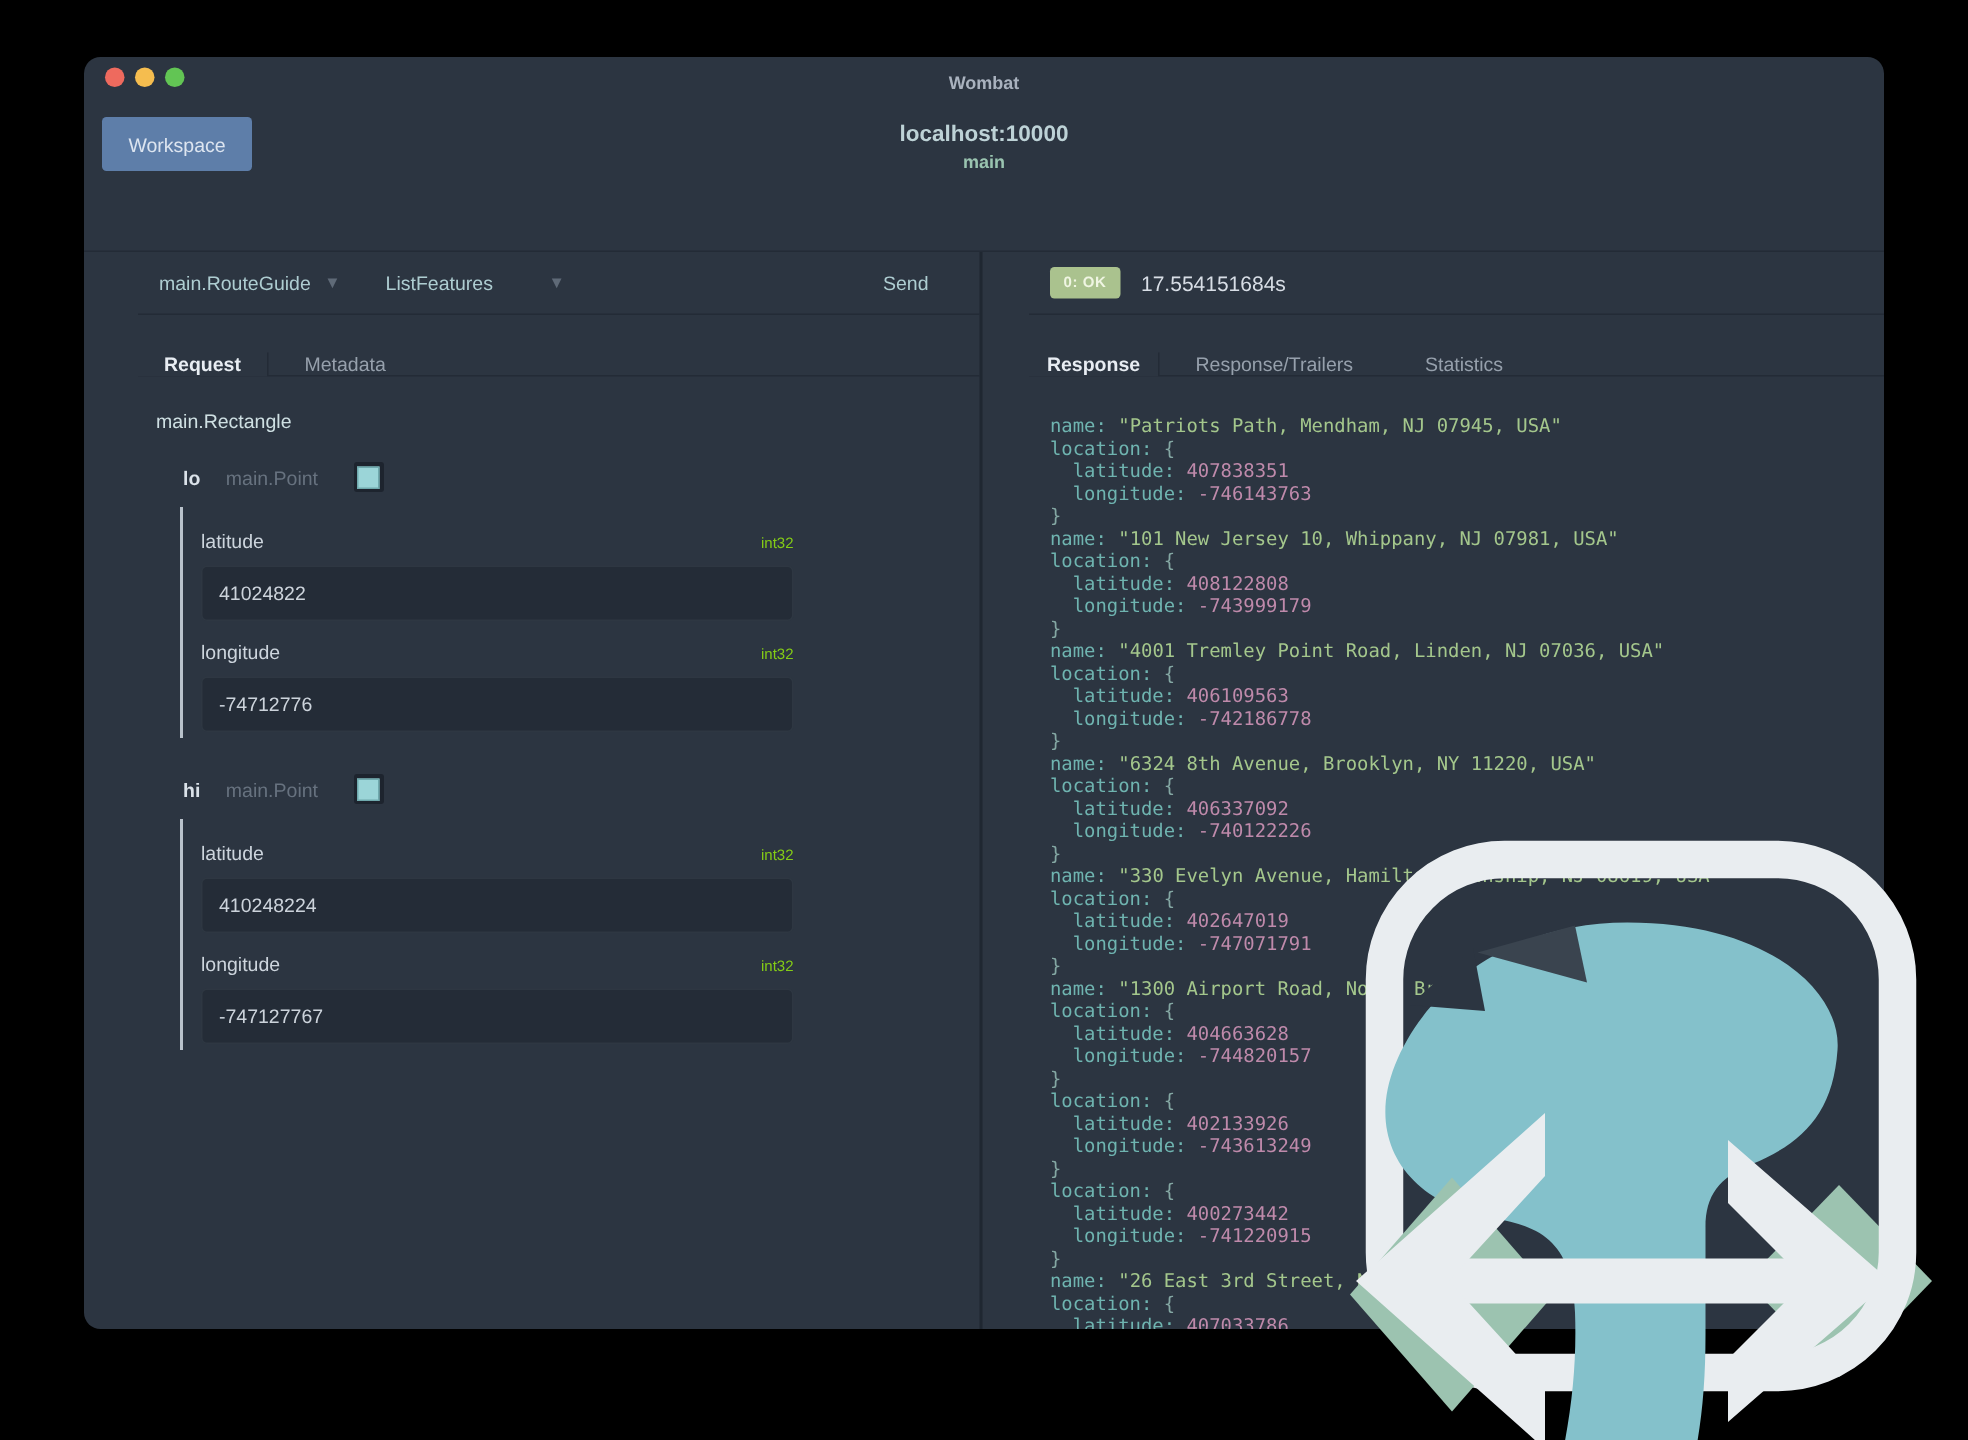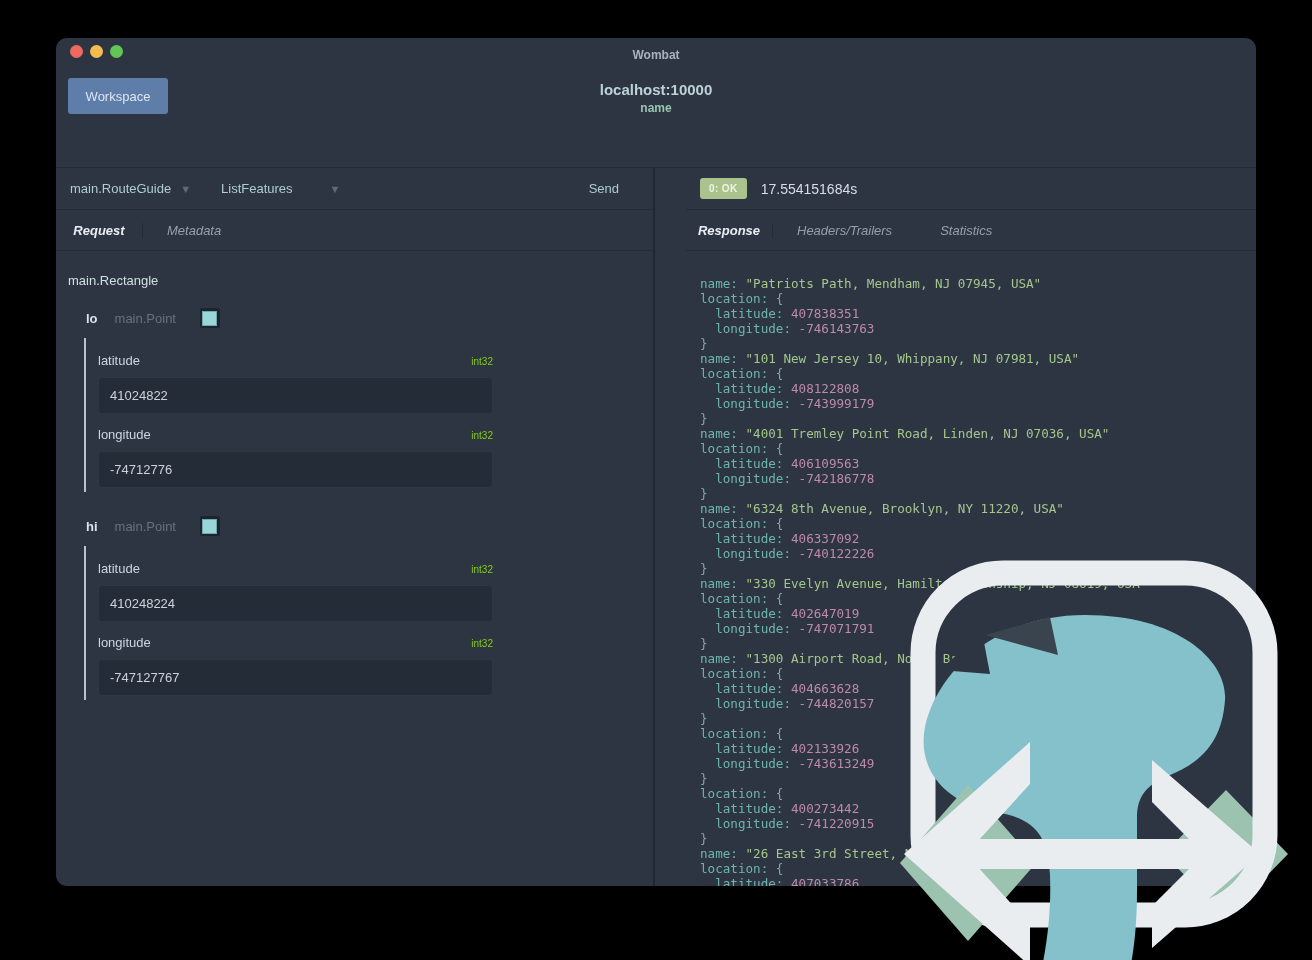--- a/index.html
+++ b/index.html
@@ -20,36 +20,36 @@
   .header { height:104px; position:relative; border-bottom:1px solid #232b36; }
   .workspace-btn { position:absolute; left:12px; top:14px; width:100px; height:36px;
                    background:#5e7ea9; border:none; border-radius:3px; color:#dde5f0;
                    font-size:13px; font-family:inherit; cursor:pointer; }
   .host-block { position:absolute; left:0; right:0; top:17px; text-align:center; }
   .host { font-size:15px; font-weight:bold; color:#bdd2d6; }
   .hoststatus { font-size:12px; font-weight:bold; color:#9ac4b0; margin-top:3px; }
 
   .split { display:flex; height:calc(848px - 26px - 104px); }
   .pane { display:flex; flex-direction:column; min-width:0; }
-  .pane.left { width:599px; border-right:2px solid #1f2731; }
+  .pane.left { width:599px; border-right:2px solid #1f2731;padding-left:36px; }
   .pane.right { flex:1;padding-left:31px; }
 
   .toolbar { height:42px; flex:none; display:flex; align-items:center;
              border-bottom:1px solid #232b36; padding:0 14px; }
   .select { display:flex; align-items:center; gap:9px; cursor:pointer; }
   .select .lbl { font-size:13px; color:#aecdd1; }
   .chev { font-size:11px; color:#5f6a77; }
   .send-btn { margin-left:auto; margin-right:20px; background:none; border:none;
               color:#aecdd1; font-size:13px; font-family:inherit; cursor:pointer; }
   .badge { display:inline-block; background:#aac28e; color:#eff5e2; font-size:10px;
            font-weight:bold; border-radius:3px; padding:5px 9px; letter-spacing:.4px; }
   .duration { margin-left:14px; font-size:14px; color:#d8dee6; }
 
-  .tabbar { height:41px; flex:none; display:flex; align-items:center;
-            border-bottom:1px solid #232b36;font-style:italic; }
+  .tabbar { height:41px; flex:none; display:flex; align-items:flex-end;
+            border-bottom:1px solid #232b36; }
   .tab { display:flex; align-items:center; justify-content:center; font-size:13px;
          color:#96a0ac; padding:0 24px; cursor:pointer; position:relative; }
   .tab.active { color:#e8edf3; font-weight:bold; border-right:1px solid #232b36; }
   .tab.active::after { content:""; position:absolute; left:0; right:0; bottom:-1px;
                        height:1px; background:#2c3541; }
 
   .content { flex:1; min-height:0; position:relative; }
 
   
   .msg-title { margin:22px 0 0 12px; font-size:13px; color:#cfe0e3; }
@@ -93,21 +93,21 @@
         <button class="light yellow"></button>
         <button class="light green"></button>
       </div>
       <div class="win-title">Wombat</div>
     </div>
 
     <div class="header">
       <button class="workspace-btn">Workspace</button>
       <div class="host-block">
         <div class="host">localhost:10000</div>
-        <div class="hoststatus">name</div>
+        <div class="hoststatus">main</div>
       </div>
     </div>
 
     <div class="split">
 
       <div class="pane left">
         <div class="toolbar">
           <div class="select">
             <span class="lbl">main.RouteGuide</span>
             <span class="chev">▼</span>
@@ -178,21 +178,21 @@
       </div>
 
       <div class="pane right">
         <div class="toolbar">
           <span class="badge">0: OK</span>
           <span class="duration">17.554151684s</span>
         </div>
 
         <div class="tabbar">
           <div class="tab active" style="width:87px;padding:0;">Response</div>
-          <div class="tab">Headers/Trailers</div>
+          <div class="tab">Response/Trailers</div>
           <div class="tab">Statistics</div>
         </div>
 
         <div class="content">
           <div class="resp" id="resp-out"><div><span class="k">name:</span><span class="s"> "Patriots Path, Mendham, NJ 07945, USA"</span></div><div><span class="k">location:</span><span class="b"> {</span></div><div><span class="k">  latitude:</span><span class="n"> 407838351</span></div><div><span class="k">  longitude:</span><span class="n"> -746143763</span></div><div><span class="b">}</span></div><div><span class="k">name:</span><span class="s"> "101 New Jersey 10, Whippany, NJ 07981, USA"</span></div><div><span class="k">location:</span><span class="b"> {</span></div><div><span class="k">  latitude:</span><span class="n"> 408122808</span></div><div><span class="k">  longitude:</span><span class="n"> -743999179</span></div><div><span class="b">}</span></div><div><span class="k">name:</span><span class="s"> "4001 Tremley Point Road, Linden, NJ 07036, USA"</span></div><div><span class="k">location:</span><span class="b"> {</span></div><div><span class="k">  latitude:</span><span class="n"> 406109563</span></div><div><span class="k">  longitude:</span><span class="n"> -742186778</span></div><div><span class="b">}</span></div><div><span class="k">name:</span><span class="s"> "6324 8th Avenue, Brooklyn, NY 11220, USA"</span></div><div><span class="k">location:</span><span class="b"> {</span></div><div><span class="k">  latitude:</span><span class="n"> 406337092</span></div><div><span class="k">  longitude:</span><span class="n"> -740122226</span></div><div><span class="b">}</span></div><div><span class="k">name:</span><span class="s"> "330 Evelyn Avenue, Hamilton Township, NJ 08619, USA"</span></div><div><span class="k">location:</span><span class="b"> {</span></div><div><span class="k">  latitude:</span><span class="n"> 402647019</span></div><div><span class="k">  longitude:</span><span class="n"> -747071791</span></div><div><span class="b">}</span></div><div><span class="k">name:</span><span class="s"> "1300 Airport Road, North Br</span></div><div><span class="k">location:</span><span class="b"> {</span></div><div><span class="k">  latitude:</span><span class="n"> 404663628</span></div><div><span class="k">  longitude:</span><span class="n"> -744820157</span></div><div><span class="b">}</span></div><div><span class="k">location:</span><span class="b"> {</span></div><div><span class="k">  latitude:</span><span class="n"> 402133926</span></div><div><span class="k">  longitude:</span><span class="n"> -743613249</span></div><div><span class="b">}</span></div><div><span class="k">location:</span><span class="b"> {</span></div><div><span class="k">  latitude:</span><span class="n"> 400273442</span></div><div><span class="k">  longitude:</span><span class="n"> -741220915</span></div><div><span class="b">}</span></div><div><span class="k">name:</span><span class="s"> "26 East 3rd Street, New Pr</span></div><div><span class="k">location:</span><span class="b"> {</span></div><div><span class="k">  latitude:</span><span class="n"> 407033786</span></div></div>
         </div>
       </div>
     </div>
   </div>
 

